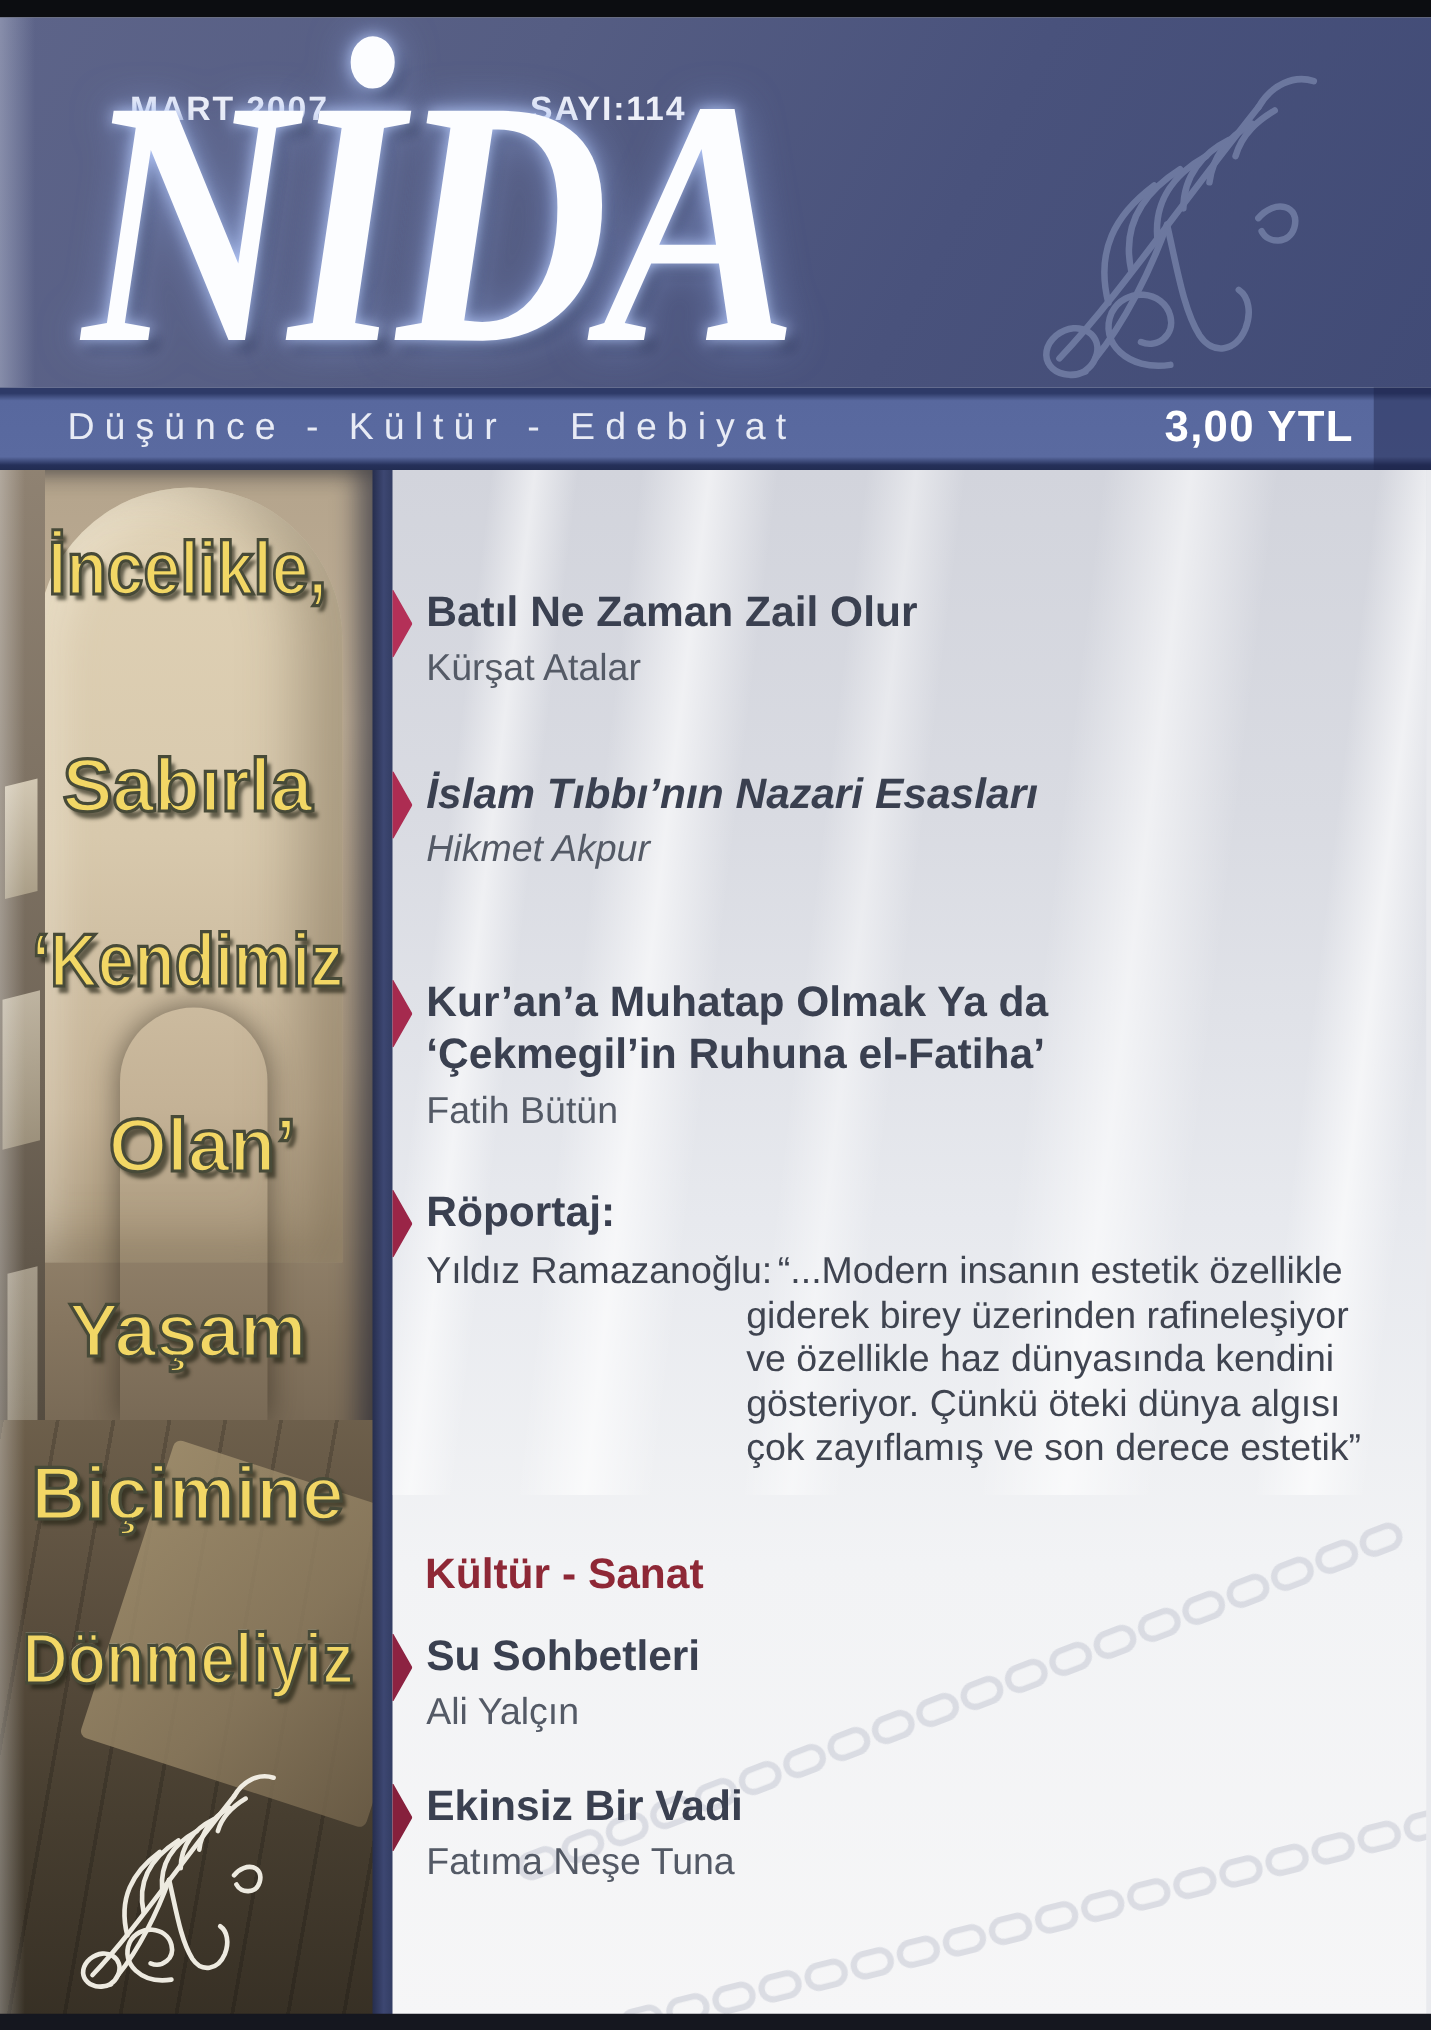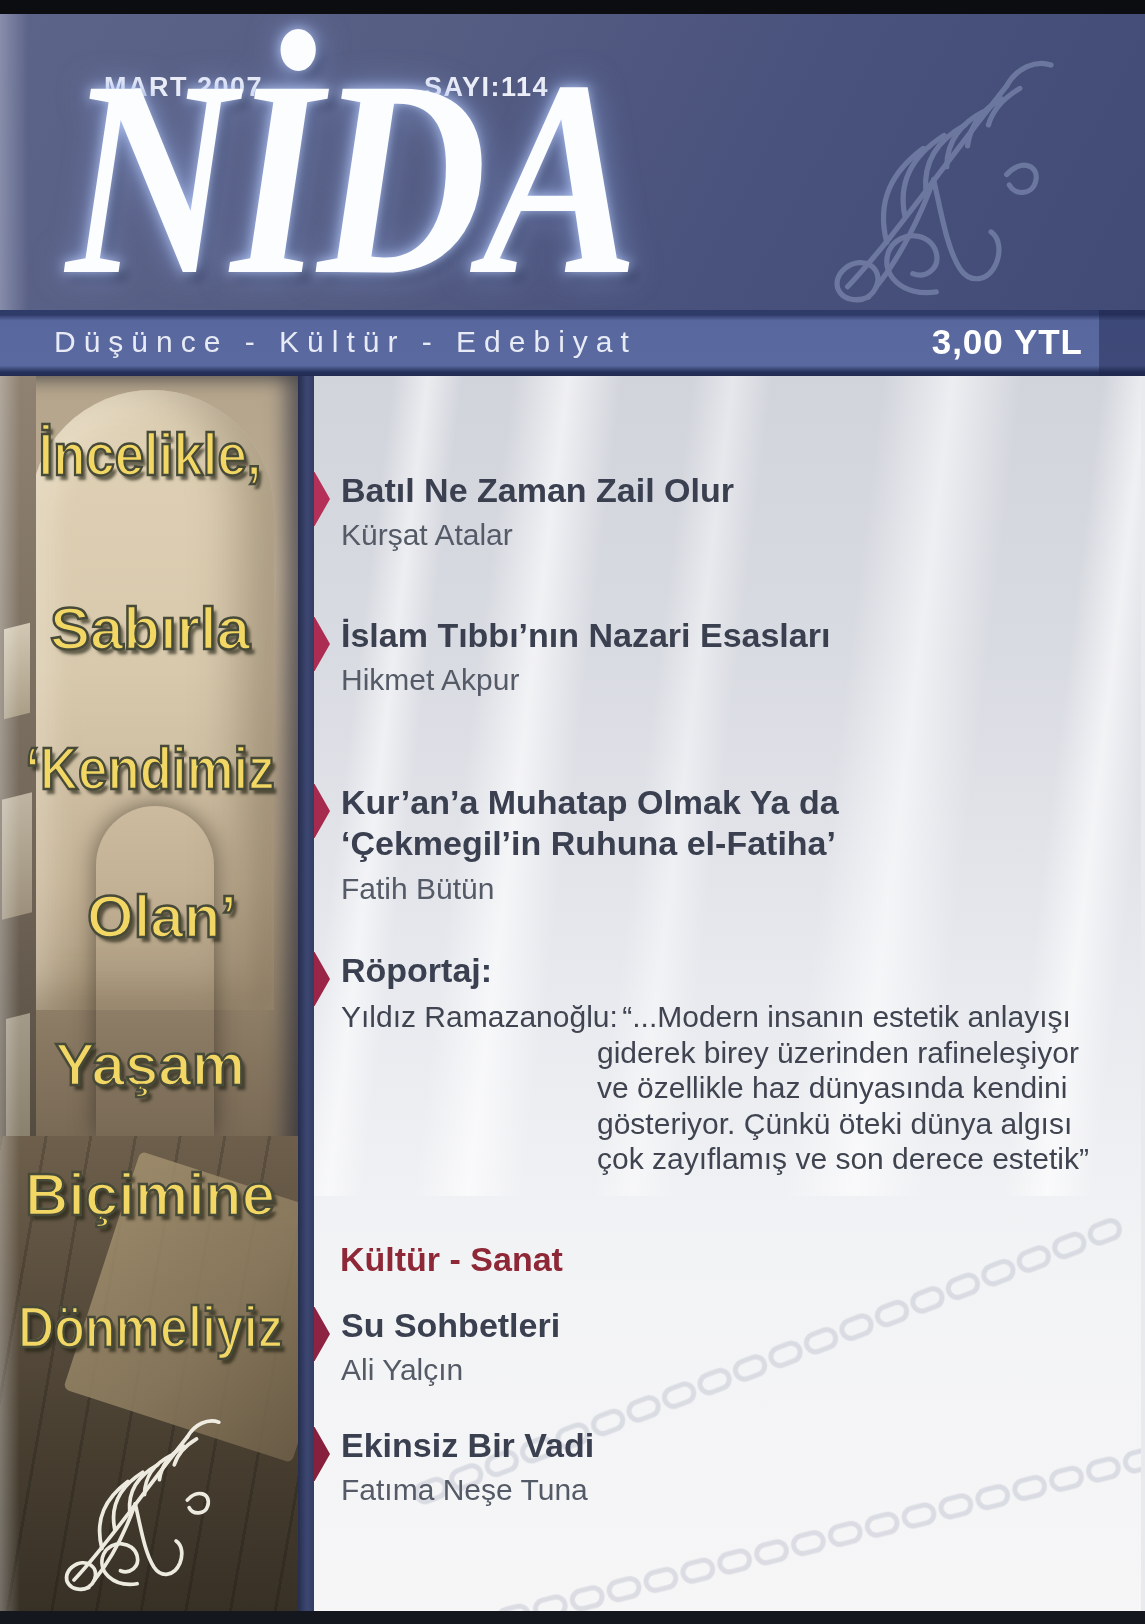--- a/index.html
+++ b/index.html
@@ -93,21 +93,21 @@
   .streak.k5{left:740px;width:90px;opacity:.8;}
   .chain{position:absolute;opacity:.55;}
   .chain.c1{left:100px;top:1100px;transform:rotate(-21deg);transform-origin:left center;}
   .chain.c2{left:182px;top:1224px;transform:rotate(-14deg);transform-origin:left center;}
   .entry{position:absolute;left:-16px;display:flex;gap:11px;align-items:flex-start;}
   .arrow{width:32px;height:54px;flex:0 0 32px;margin-top:2px;
     clip-path:polygon(0% 0%,52% 0%,100% 50%,52% 100%,0% 100%,40% 50%);}
   .entry-text{padding-top:0px;}
   .entry-title{font-size:34px;font-weight:bold;color:#3a4050;line-height:1.22;}
   .entry-author{font-size:30px;color:#545a66;line-height:1.3;margin-top:4px;}
-  .e1{top:94px;} .e2{top:239px;} .e3{top:389px;margin-top:17px;} .e4{top:574px;}
+  .e1{top:94px;} .e2{top:239px;font-style:italic;} .e3{top:389px;margin-top:17px;} .e4{top:574px;}
   .section-heading{position:absolute;left:26px;top:864px;font-size:34px;font-weight:bold;color:#8e2836;}
   .e5{top:929px;} .e6{top:1049px;}
   .a1{background:#b43058;} .a2{background:#ad2c52;} .a3{background:#a52a4e;}
   .a4{background:#9a2547;} .a5{background:#8d2342;} .a6{background:#86203c;}
   .quote-line{font-size:30px;color:#3f4450;line-height:1.18;}
   .speaker-row{margin-top:8px;}
   .speaker{font-size:30px;color:#3f4450;}
   .quote-indent{margin-left:256px;}
   
   .bottom-strip{position:absolute;left:0;bottom:0;width:100%;height:13px;background:#15171f;z-index:9;}
@@ -220,21 +220,21 @@
         <div class="entry-author">Fatih Bütün</div>
       </div>
     </div>
 
     <div class="entry e4">
       <div class="arrow a4"></div>
       <div class="entry-text">
         <div class="entry-title">Röportaj:</div>
         <div class="speaker-row">
           <span class="speaker">Yıldız Ramazanoğlu:</span>
-          <span class="quote-line">“...Modern insanın estetik anlayışı</span>
+          <span class="quote-line">“...Modern insanın estetik özellikle</span>
         </div>
         <div class="quote-line quote-indent">giderek birey üzerinden rafineleşiyor</div>
         <div class="quote-line quote-indent">ve özellikle haz dünyasında kendini</div>
         <div class="quote-line quote-indent">gösteriyor. Çünkü öteki dünya algısı</div>
         <div class="quote-line quote-indent">çok zayıflamış ve son derece estetik”</div>
       </div>
     </div>
 
     <div class="section-heading">Kültür - Sanat</div>
 

